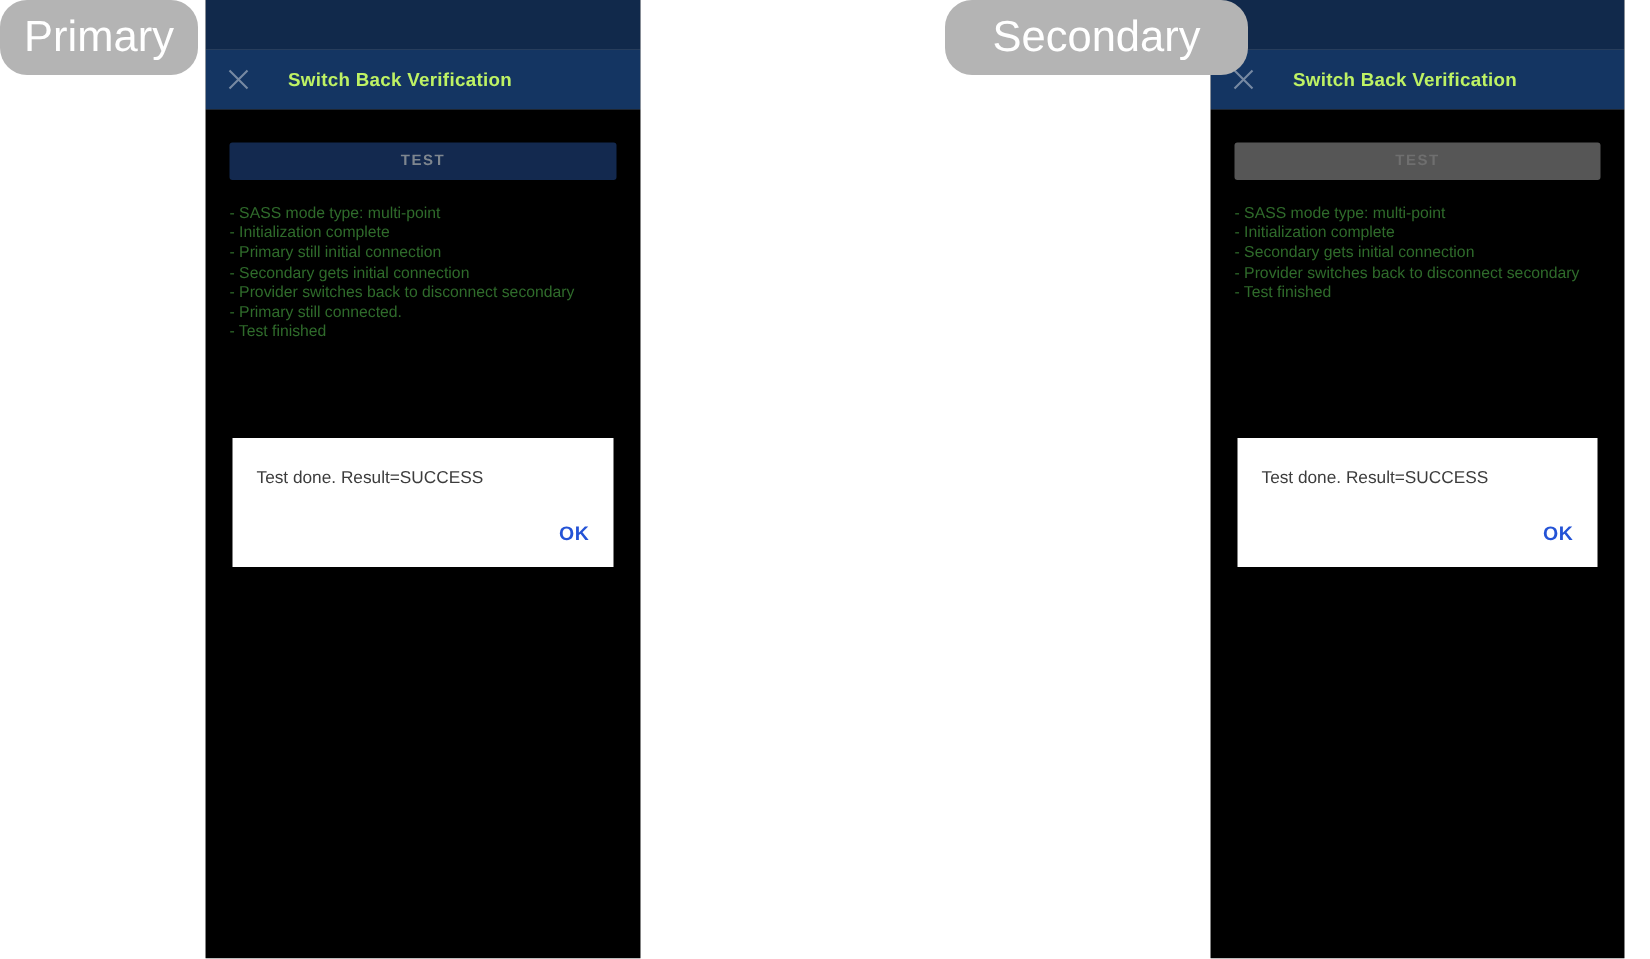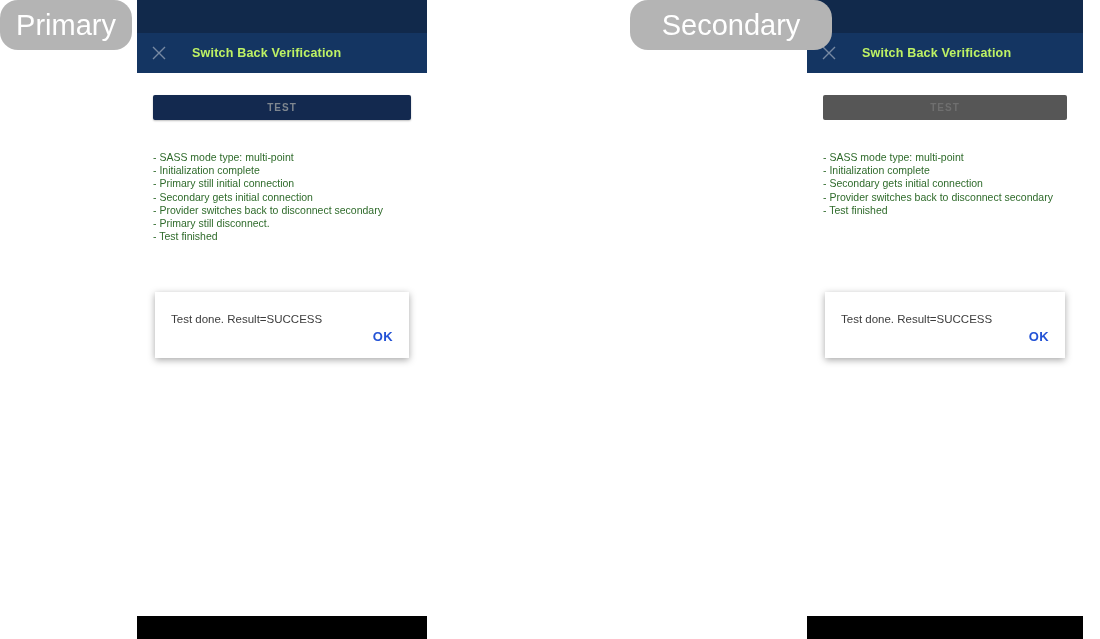--- a/index.html
+++ b/index.html
@@ -58,21 +58,21 @@
     letter-spacing: 0.2px;
     color: #bef264;
     white-space: nowrap;
   }
 
   .content {
     position: absolute;
     left: 0; right: 0;
     top: 73px;
     bottom: 23px;
-    background: #ffffff;
+    background: #000000;
   }
 
   .test-button {
     position: absolute;
     left: 16px;
     right: 16px;
     top: 22px;
     height: 25px;
     border: none;
     border-radius: 2px;
@@ -92,41 +92,41 @@
   .test-button.disabled {
     background: #565656;
     color: #6f6f6f;
     box-shadow: none;
   }
 
   .log {
     position: absolute;
     left: 16px;
     right: 8px;
-    top: 78px;
+    top: 63px;
     font-size: 10.5px;
     line-height: 13.2px;
     color: #2f6b2b;
     white-space: nowrap;
   }
   .log .line { display: block; }
 
   
   .dialog-wrap {
     position: absolute;
     left: 18px;
     right: 18px;
     top: 219px;
   }
   .dialog {
     background: #ffffff;
     box-shadow: 0 2px 7px rgba(0,0,0,0.35);
     padding: 0;
     position: relative;
-    height: 66px;
+    height: 86px;
   }
   .dialog .message {
     position: absolute;
     left: 16px;
     top: 21px;
     font-size: 11.5px;
     color: #3c3c3c;
   }
   .dialog .actions {
     position: absolute;
@@ -186,21 +186,21 @@
   <div class="content">
 
     <button class="test-button enabled">TEST</button>
 
     <div class="log">
       <span class="line">- SASS mode type: multi-point</span>
       <span class="line">- Initialization complete</span>
       <span class="line">- Primary still initial connection</span>
       <span class="line">- Secondary gets initial connection</span>
       <span class="line">- Provider switches back to disconnect secondary</span>
-      <span class="line">- Primary still disconnect.</span>
+      <span class="line">- Primary still connected.</span>
       <span class="line">- Test finished</span>
     </div>
 
     <div class="dialog-wrap">
       <div class="dialog">
         <div class="message">Test done. Result=SUCCESS</div>
         <div class="actions">
           <button class="ok-button">OK</button>
         </div>
       </div>

